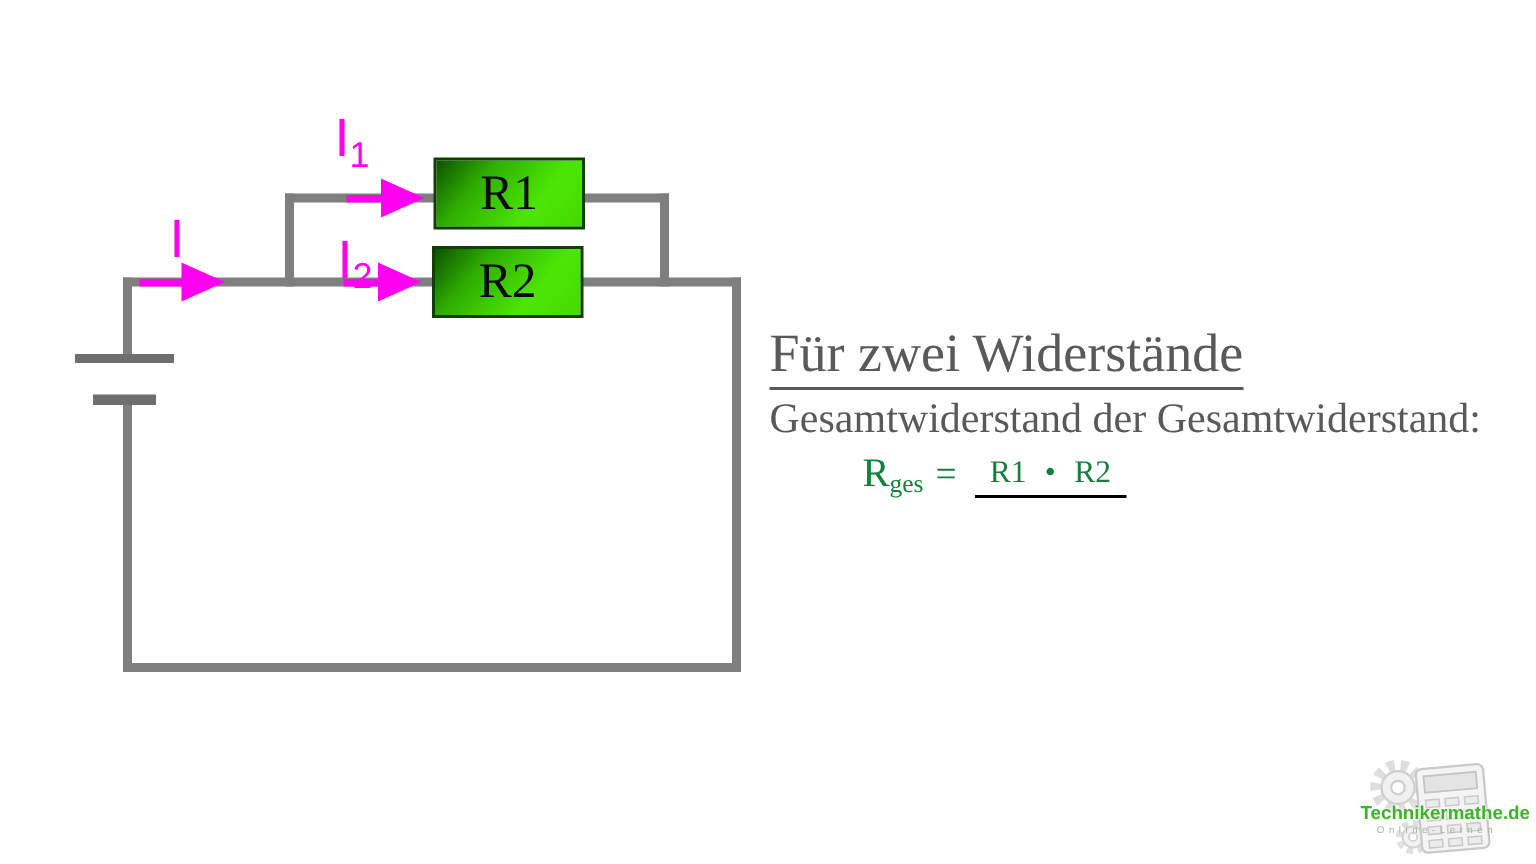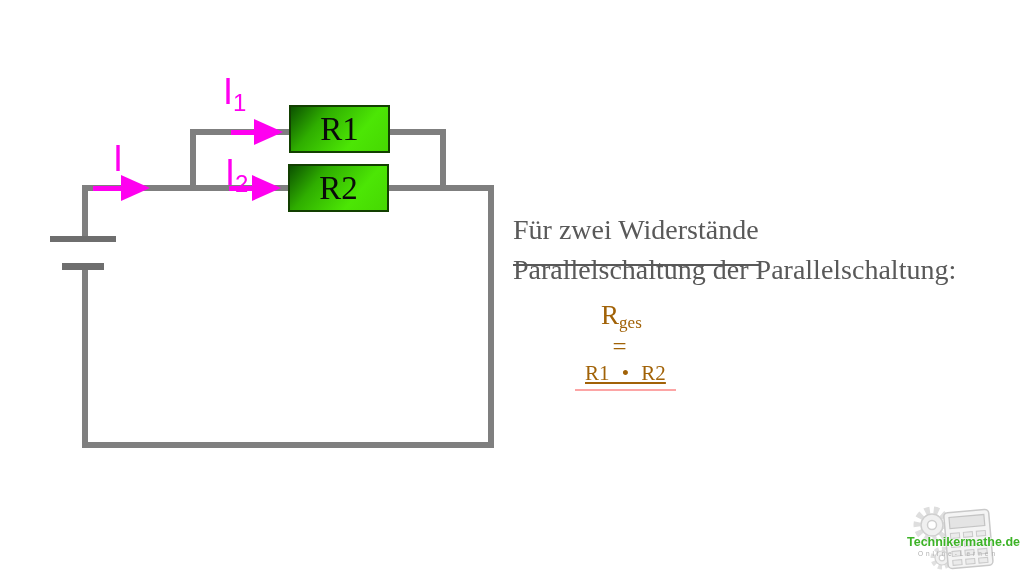--- a/index.html
+++ b/index.html
@@ -24,30 +24,30 @@
   .head{position:absolute;width:0;height:0;border-top:13px solid transparent;
         border-bottom:13px solid transparent;border-left:29px solid #ff00f0;}
 
   
   .ilabel{position:absolute;color:#ff00f0;font-family:"Liberation Sans",sans-serif;
           font-size:36px;line-height:1;}
   .ilabel .isub{font-size:24px;vertical-align:-7px;}
 
   
   .txt{position:absolute;color:#595959;white-space:nowrap;}
-  .heading{font-size:28px;border-bottom:2px solid #595959;padding-bottom:19px;}
+  .heading{font-size:36px;border-bottom:2px solid #595959;padding-bottom:3px;}
   .subheading{font-size:28px;}
 
   
-  .formula{position:absolute;display:flex;align-items:center;color:#a16207;flex-direction:column;}
+  .formula{position:absolute;display:flex;align-items:center;color:#15803d;}
   .lhs{font-size:27px;margin-right:8px;white-space:nowrap;}
   .lhs .fsub{font-size:17px;vertical-align:-4px;}
   .eq{font-size:25px;margin-right:12px;}
   .frac{display:inline-block;text-align:center;font-size:21px;}
-  .frac .num{padding:0 10px 3px 10px;border-bottom:2px solid #fca5a5;word-spacing:7px;text-decoration:underline;}
+  .frac .num{padding:0 10px 3px 10px;border-bottom:2px solid #000000;word-spacing:7px;}
   .frac .den{padding:3px 10px 0 10px;word-spacing:7px;}
 
   
   .watermark{position:absolute;left:896px;top:502px;width:124px;height:70px;}
   .watermark svg{position:absolute;left:0;top:0;}
   .brand{position:absolute;left:0;top:33px;width:124px;text-align:right;
          font-family:"Liberation Sans",sans-serif;font-weight:bold;font-size:12.5px;
          color:#3db327;text-shadow:0 0 2px #ffffff,0 0 2px #ffffff;white-space:nowrap;}
   .tagline{position:absolute;left:0;top:48px;width:124px;text-align:center;
            font-family:"Liberation Sans",sans-serif;font-size:6.5px;letter-spacing:3px;
@@ -98,21 +98,21 @@
     </div>
     <div class="ilabel" style="left:225px;top:155px;text-align:center;">
       <span>I</span><span class="isub">2</span>
     </div>
   </div>
 
   <div class="txt" style="left:513px;top:214px;">
     <div style="margin-bottom:8px;">
       <span class="heading">Für zwei Widerstände</span>
     </div>
-    <div class="subheading">Parallelschaltung der Parallelschaltung:</div>
+    <div class="subheading">Gesamtwiderstand der Gesamtwiderstand:</div>
   </div>
 
   <div class="formula" style="left:575px;top:300px;">
     <span class="lhs">
       <span>R</span><span class="fsub">ges</span>
     </span>
     <span class="eq">=</span>
     <span class="frac">
       <div class="num">R1 • R2</div>
     </span>

